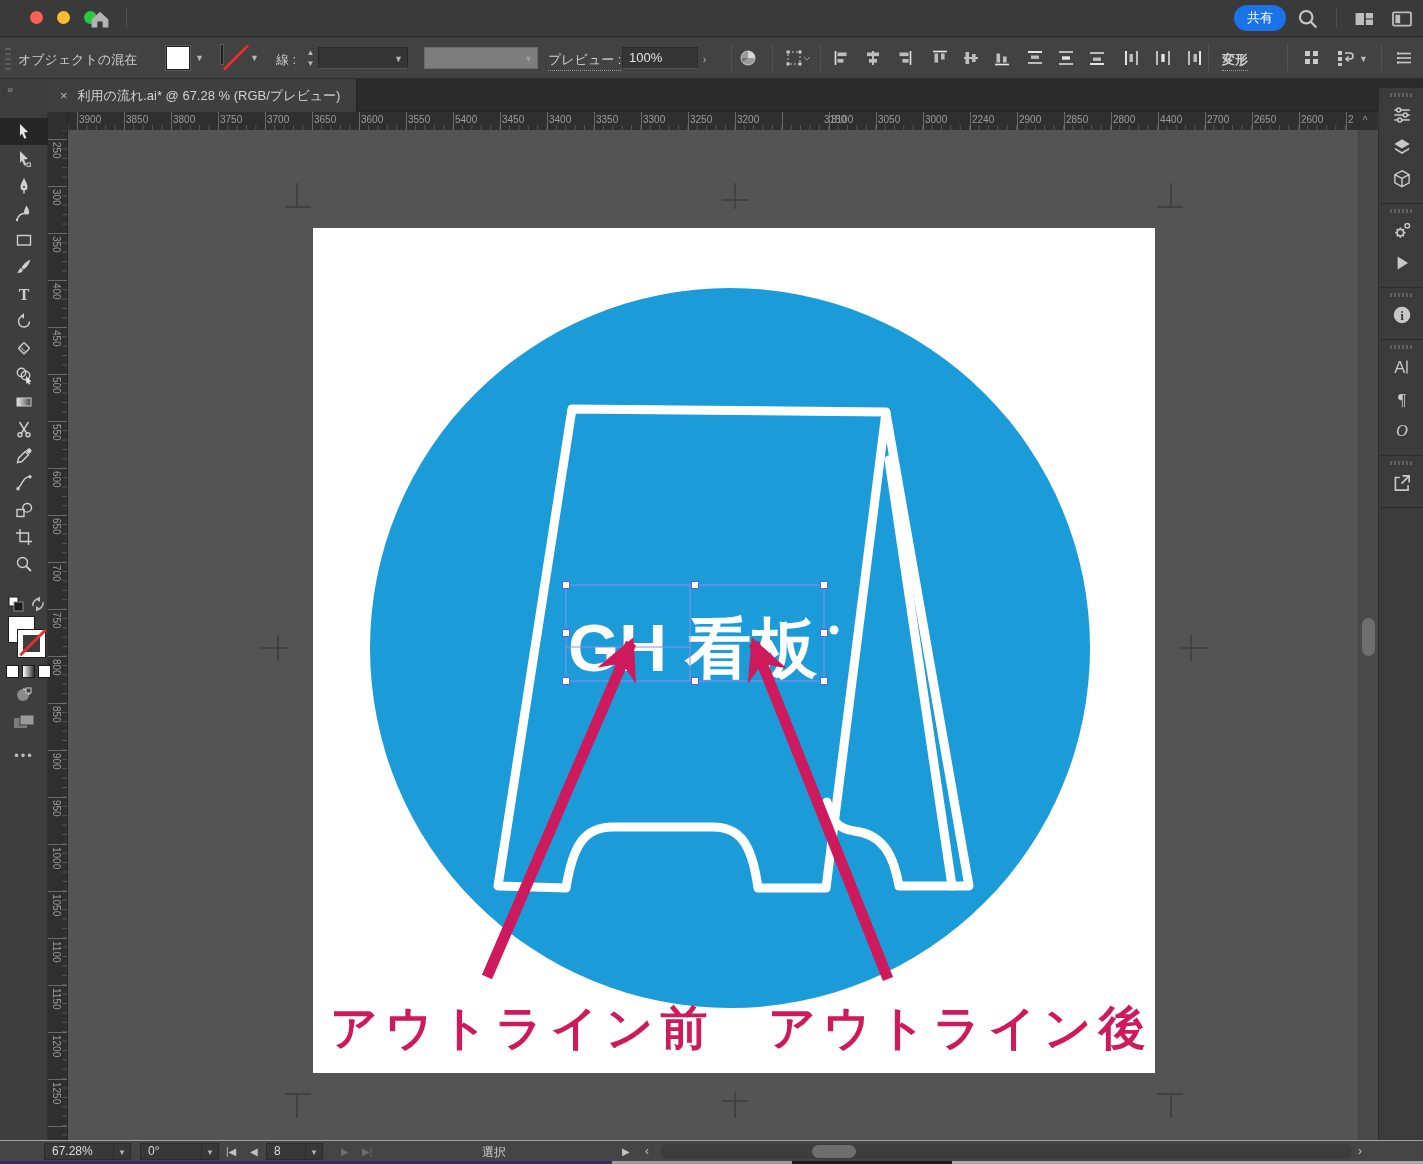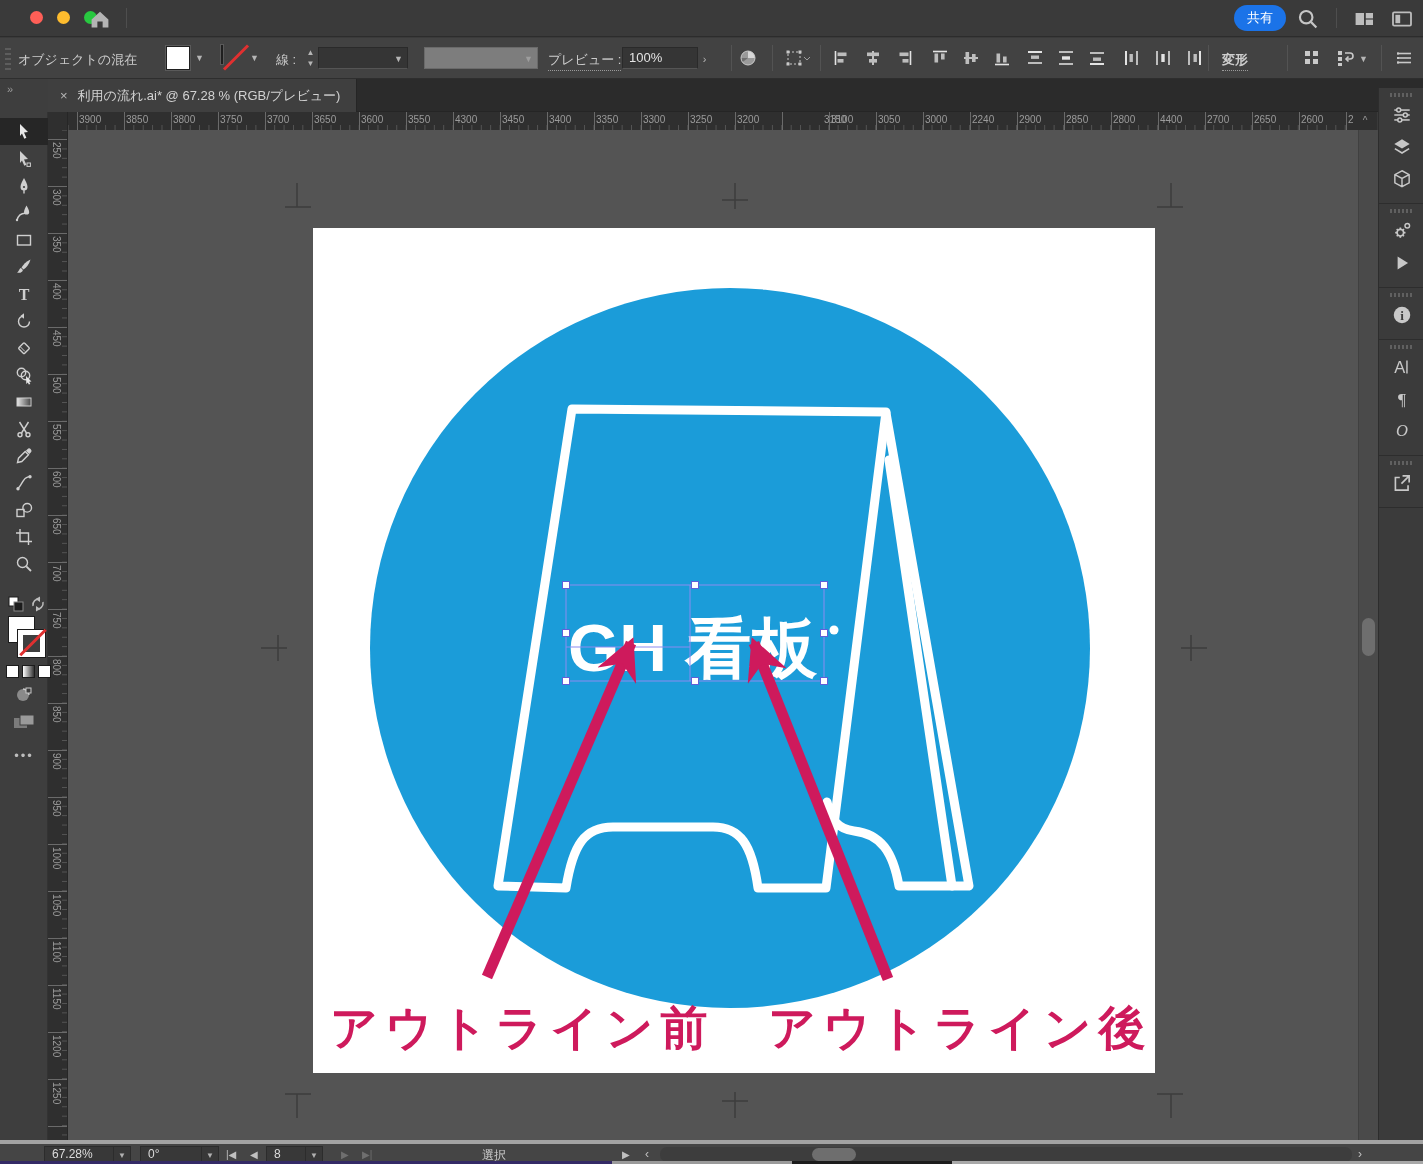--- a/index.html
+++ b/index.html
@@ -84,21 +84,21 @@
   .rp-grip { width:22px; height:4px; margin:5px auto 4px auto;
     background:repeating-linear-gradient(90deg,#606060 0 2px,transparent 2px 4px); }
   .rp-icon { width:45px; height:32px; display:flex; align-items:center; justify-content:center; }
 
   
   #canvas { left:68px; top:130px; width:1290px; height:1010px; background:#545454; }
   #vscroll { left:1358px; top:130px; width:20px; height:1010px; background:#4a4a4a; border-left:1px solid #404040; }
   #vscroll .thumb { position:absolute; left:3px; top:488px; width:13px; height:38px; border-radius:7px; background:#6e6e6e; }
 
   
-  #statusbar { left:0; top:1140px; width:1423px; height:21px; background:#454545; border-top:4px solid #a3a3a3; }
+  #statusbar { left:0; top:1140px; width:1423px; height:21px; background:#454545; border-top:1px solid #a3a3a3; }
   .sb-field { position:absolute; top:2px; height:17px; background:#383838; border:1px solid #2c2c2c;
     color:#dcdcdc; font-size:12px; line-height:15px; padding:0 7px; }
   .sb-chev { position:absolute; top:2px; width:18px; height:17px; background:#383838; border:1px solid #2c2c2c;
     color:#b0b0b0; font-size:8px; text-align:center; line-height:17px; }
   .sb-nav { position:absolute; top:2px; height:17px; color:#c0c0c0; font-size:10px; line-height:17px; }
   .sb-nav.dim { color:#6f6f6f; }
   #sb-status { position:absolute; top:3px; color:#cfcfcf; font-size:12px; }
   #hscroll { position:absolute; left:660px; top:3px; width:692px; height:15px; background:#3d3d3d; border-radius:7px; }
   #hscroll .thumb { position:absolute; left:152px; top:1px; width:44px; height:13px; border-radius:7px; background:#6e6e6e; }
   #bottom-sliver { left:0; top:1161px; width:1423px; height:3px; background:#1a1a1a; }
@@ -314,21 +314,21 @@
   <div id="corner-box" class="abs"></div>
   <div id="hruler" class="abs">
       <span class="hnum" style="left: 11px;">3900</span>
       <span class="hnum" style="left: 58px;">3850</span>
       <span class="hnum" style="left: 105px;">3800</span>
       <span class="hnum" style="left: 152px;">3750</span>
       <span class="hnum" style="left: 199px;">3700</span>
       <span class="hnum" style="left: 246px;">3650</span>
       <span class="hnum" style="left: 293px;">3600</span>
       <span class="hnum" style="left: 340px;">3550</span>
-      <span class="hnum" style="left: 387px;">4300</span>
+      <span class="hnum" style="left: 387px;">5400</span>
       <span class="hnum" style="left: 434px;">3450</span>
       <span class="hnum" style="left: 481px;">3400</span>
       <span class="hnum" style="left: 528px;">3350</span>
       <span class="hnum" style="left: 575px;">3300</span>
       <span class="hnum" style="left: 622px;">3250</span>
       <span class="hnum" style="left: 669px;">3200</span>
       <span class="hnum" style="left: 716px; margin-left: 40px;">3150</span>
       <span class="hnum" style="left: 763px;">3100</span>
       <span class="hnum" style="left: 810px;">3050</span>
       <span class="hnum" style="left: 857px;">3000</span>

